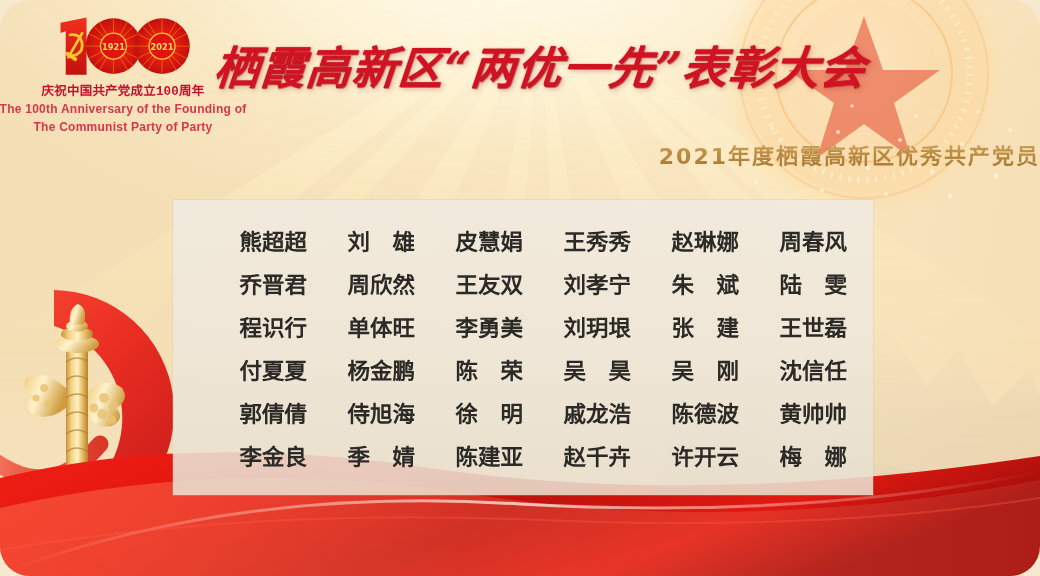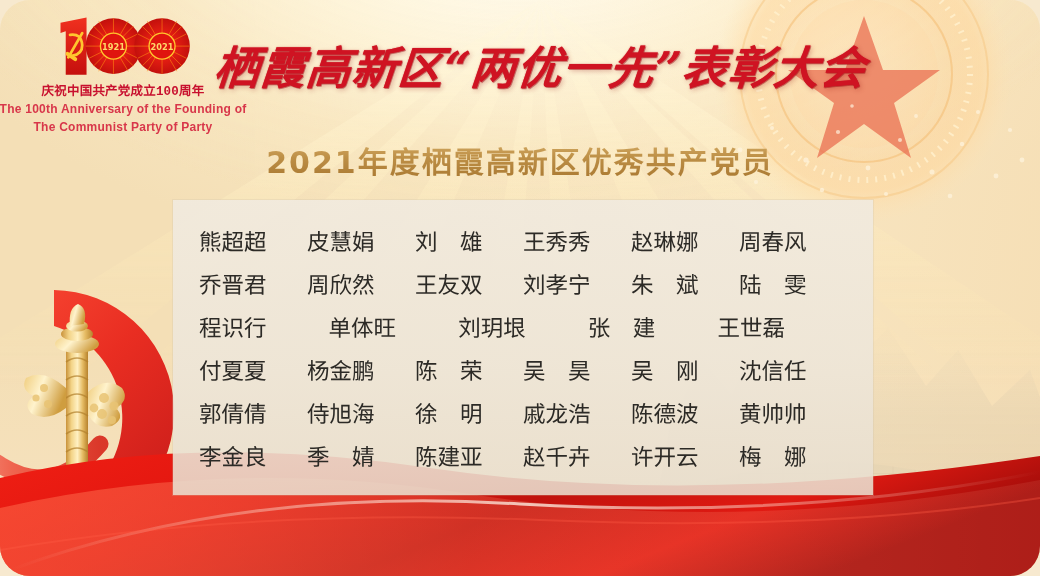--- a/index.html
+++ b/index.html
@@ -86,23 +86,23 @@
     font-style:italic;
     transform:skewX(-5deg);
     text-shadow:
        1px 1px 0 rgba(160,10,20,.45),
        2px 2px 5px rgba(150,20,20,.30),
        0 0 1px rgba(207,19,34,.9);
   }
 
   .sub-title {
     position:absolute; left:0; top:138px; width:1040px;
-    text-align:center;
+    text-align:right;
     font-family:"DejaVu Sans","Liberation Sans",sans-serif;
-    font-size:30px; font-weight:bold;
+    font-size:22px; font-weight:bold;
     letter-spacing:2px;
     background:linear-gradient(180deg,#d8b06a 0%,#bd8f46 45%,#a7762f 100%);
     -webkit-background-clip:text; background-clip:text;
     color:transparent;
     -webkit-text-fill-color:transparent;
     text-shadow:none;
   }
 
   
   .name-panel {
@@ -116,24 +116,24 @@
     padding:18px 26px 10px;
     display:flex; flex-direction:column; justify-content:flex-start;
   }
   .name-row {
     display:flex;
     height:43px;
     align-items:center;
   }
   .name-cell {
     flex:1 1 0;
-    text-align:left;
+    text-align:right;
     font-family:"DejaVu Sans","Liberation Sans",sans-serif;
     font-size:22.5px;
-    font-weight:normal;
+    font-weight:bold;
     color:#2c2a26;
     letter-spacing:0px;
     white-space:pre;
   }
 </style>
 </head>
 <body>
 
 <div class="stage">
 
@@ -367,37 +367,38 @@
     </div>
   </div>
 
   <div class="main-title">栖霞高新区“两优一先”表彰大会</div>
 
   <div class="sub-title">2021年度栖霞高新区优秀共产党员</div>
 
   <div class="name-panel">
     <div class="name-row">
       <div class="name-cell">熊超超</div>
+      <div class="name-cell">刘　雄</div>
       <div class="name-cell">皮慧娟</div>
-      <div class="name-cell">刘　雄</div>
       <div class="name-cell">王秀秀</div>
       <div class="name-cell">赵琳娜</div>
       <div class="name-cell">周春风</div>
     </div>
     <div class="name-row">
       <div class="name-cell">乔晋君</div>
       <div class="name-cell">周欣然</div>
       <div class="name-cell">王友双</div>
       <div class="name-cell">刘孝宁</div>
       <div class="name-cell">朱　斌</div>
       <div class="name-cell">陆　雯</div>
     </div>
     <div class="name-row">
       <div class="name-cell">程识行</div>
       <div class="name-cell">单体旺</div>
+      <div class="name-cell">李勇美</div>
       <div class="name-cell">刘玥垠</div>
       <div class="name-cell">张　建</div>
       <div class="name-cell">王世磊</div>
     </div>
     <div class="name-row">
       <div class="name-cell">付夏夏</div>
       <div class="name-cell">杨金鹏</div>
       <div class="name-cell">陈　荣</div>
       <div class="name-cell">吴　昊</div>
       <div class="name-cell">吴　刚</div>

